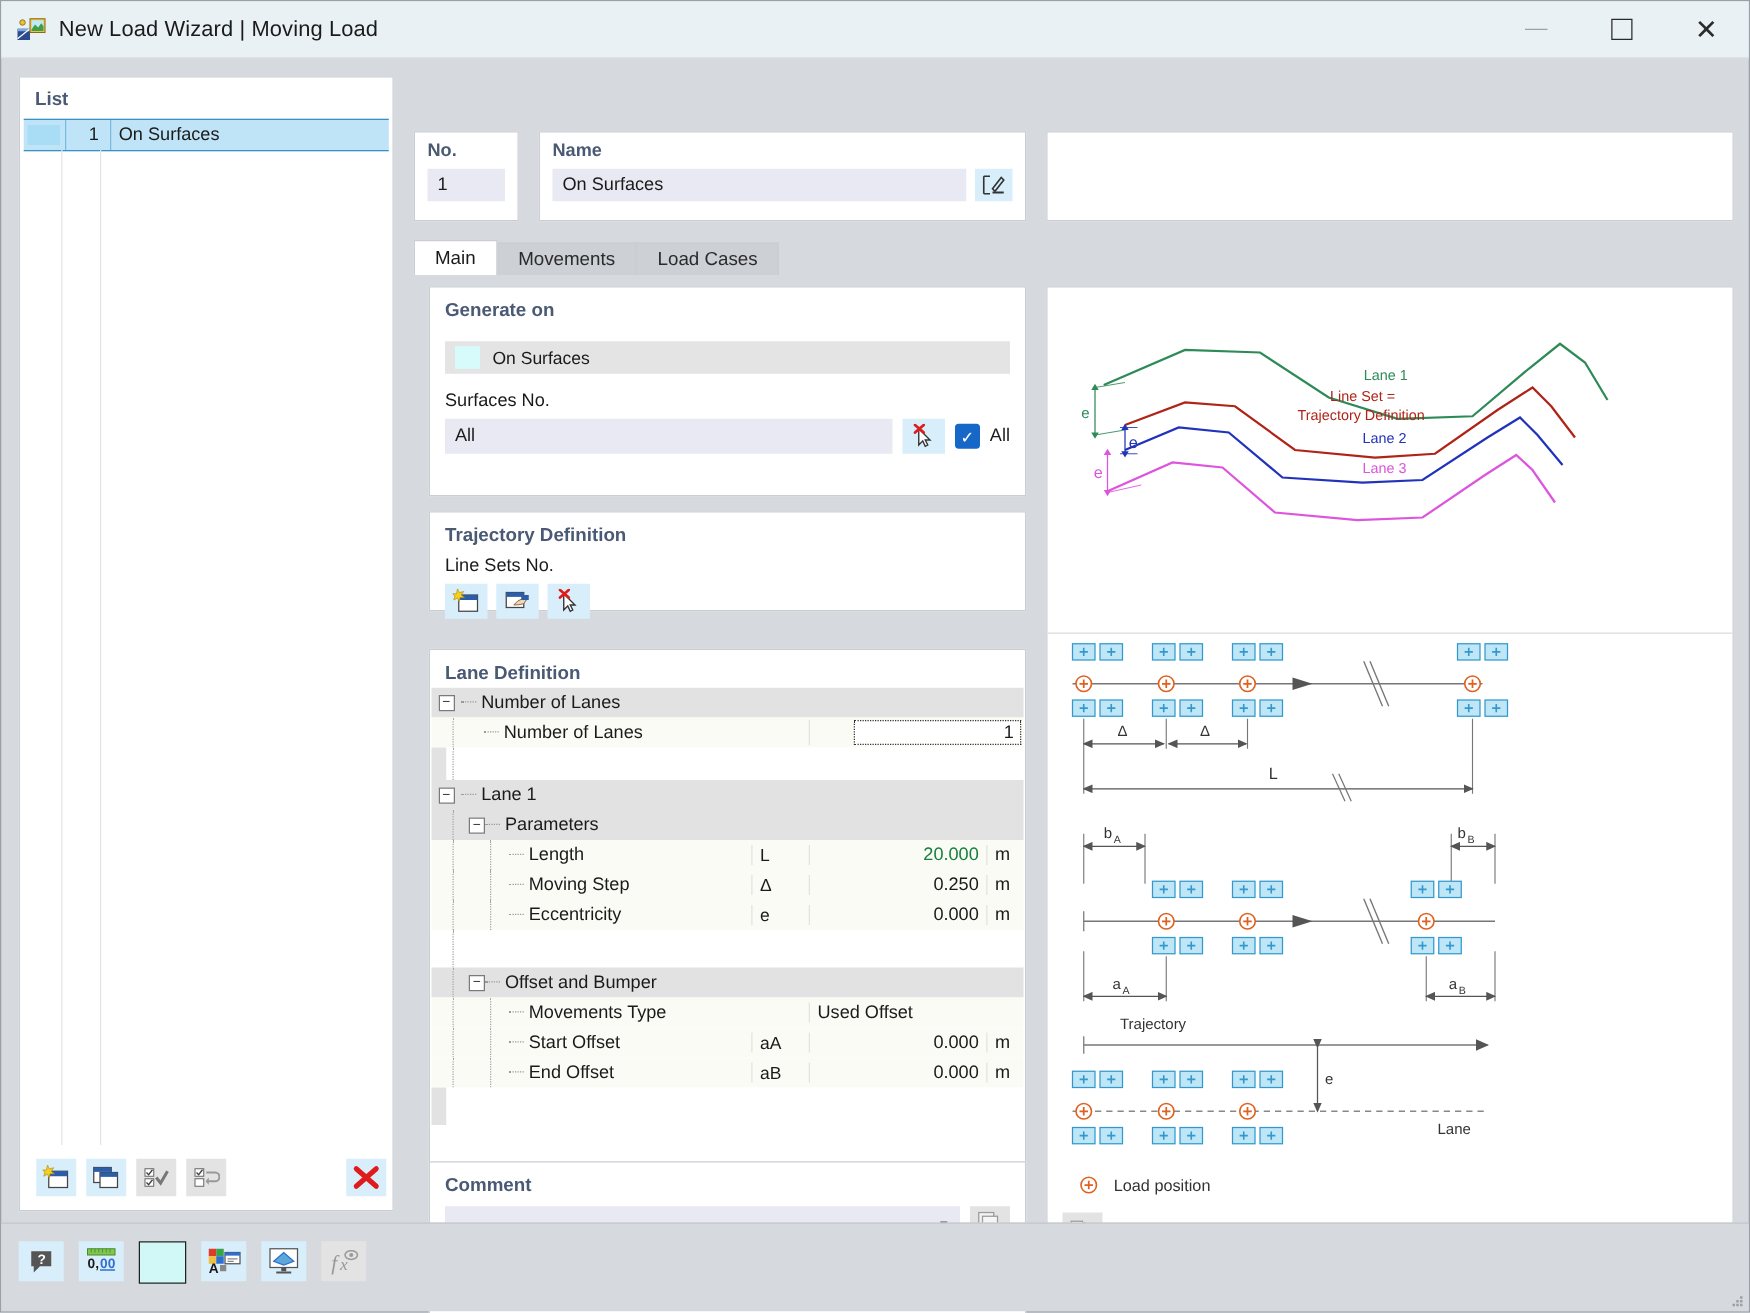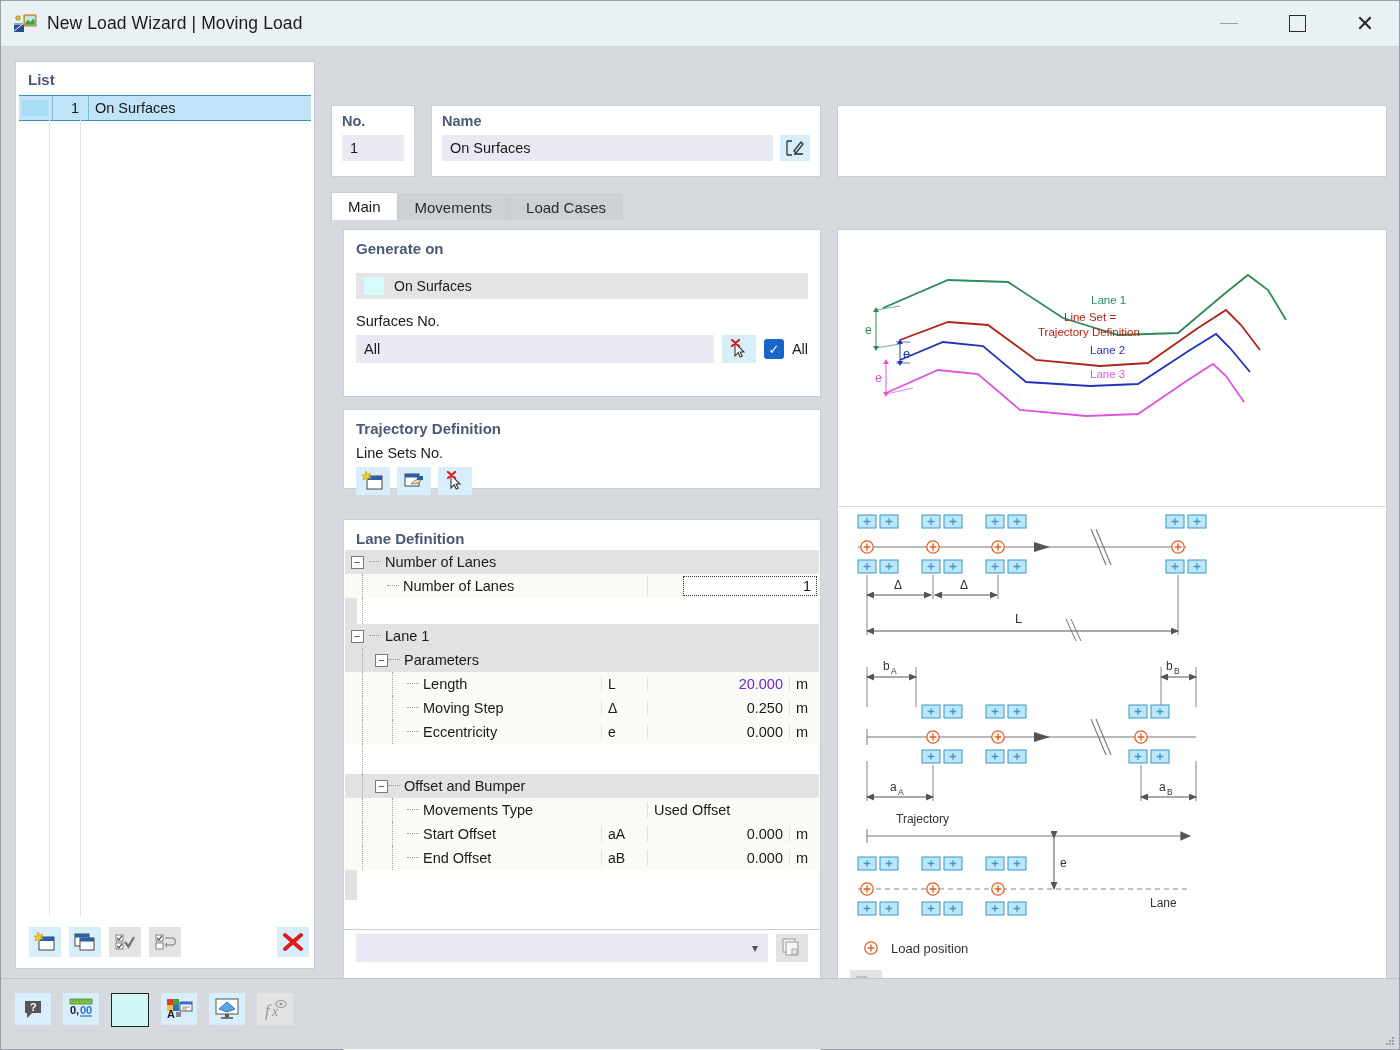--- a/index.html
+++ b/index.html
@@ -157,21 +157,21 @@
     width: 11px; height:11px; border:1px solid #7a7a7a; background:#fff;
     display:flex; align-items:center; justify-content:center; font-size:11px; line-height:0;
     flex:none; color:#333;
   }
   .exp-wrap { width: 24px; display:flex; align-items:center; justify-content:center; flex:none; }
   .dotlead { width: 12px; border-top: 1px dotted #9a9a9a; height:1px; flex:none; }
   .tlabel-col { flex: 1; display:flex; align-items:center; overflow:hidden; }
   .tlabel { padding-left: 4px; white-space:nowrap; }
   .col-sym { width: 46px; border-left:1px solid #e4e4de; padding-left:6px; box-sizing:border-box; font-size:14px; flex:none; }
   .col-val { width: 142px; border-left:1px solid #e4e4de; text-align:right; padding-right:6px; box-sizing:border-box; flex:none; }
-  .col-val.gray { color:#6d28d9; }
+  .col-val.gray { color:#15803d; }
   .col-val.text { text-align:left; padding-left:6px; }
   .col-unit { width: 30px; border-left:1px solid #e4e4de; padding-left:6px; box-sizing:border-box; flex:none; }
   .val-edit {
     width: 134px; margin-left:auto; margin-right:2px; height:20px; background:#fff;
     border:1px dotted #333; display:flex; align-items:center; justify-content:flex-end;
     padding-right:5px; box-sizing:border-box;
   }
   .vline { position:absolute; left:17px; top:0; bottom:0; width:1px; border-left:1px dotted #a5a5a5; }
   .vline2 { position:absolute; left:47px; top:0; bottom:0; width:1px; border-left:1px dotted #a5a5a5; }
   .tree-scroll-track {
@@ -529,20 +529,21 @@
           <div class="trow blank" style="position:relative;height:30px">
             <div class="gutter" style="background:#e2e2e2"></div>
           </div>
         </div>
         <div class="tree-scroll-track">
           <div class="tree-scroll-thumb"></div>
         </div>
       </div>
 
       <div class="card comment-card">
+        <div class="card-title">Comment</div>
         <div class="comment-row">
           <div class="comment-combo">
               <span class="combo-caret">▾</span>
           </div>
           <div class="tb-btn gray" style="width:32px;height:28px">
             <svg width="20" height="20" viewBox="0 0 20 20">
               <rect x="1" y="1" width="12" height="13" fill="#f2f2f2" stroke="#9a9a9a" stroke-width="1"></rect>
               <rect x="4" y="4" width="12" height="13" fill="#f6f6f6" stroke="#9a9a9a" stroke-width="1"></rect>
               <rect x="10" y="11" width="5" height="5" fill="#e8e8e8" stroke="#9a9a9a" stroke-width=".8"></rect>
             </svg>

